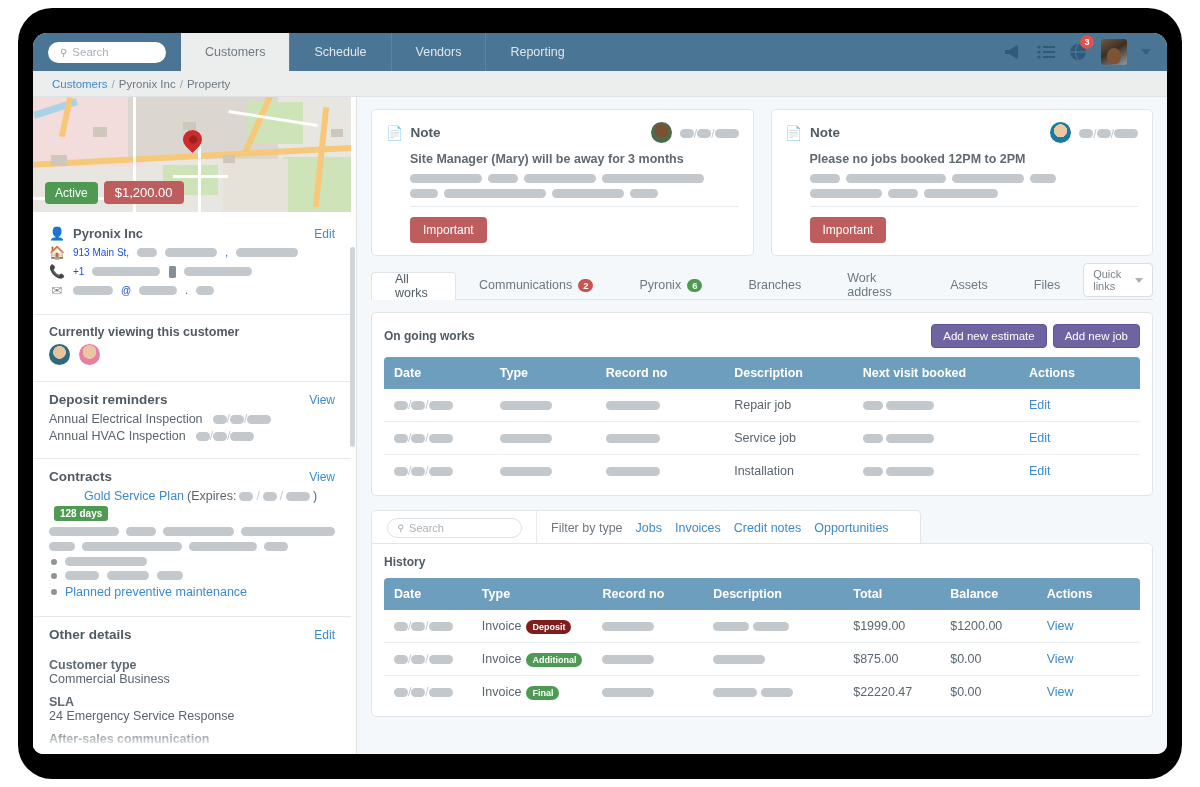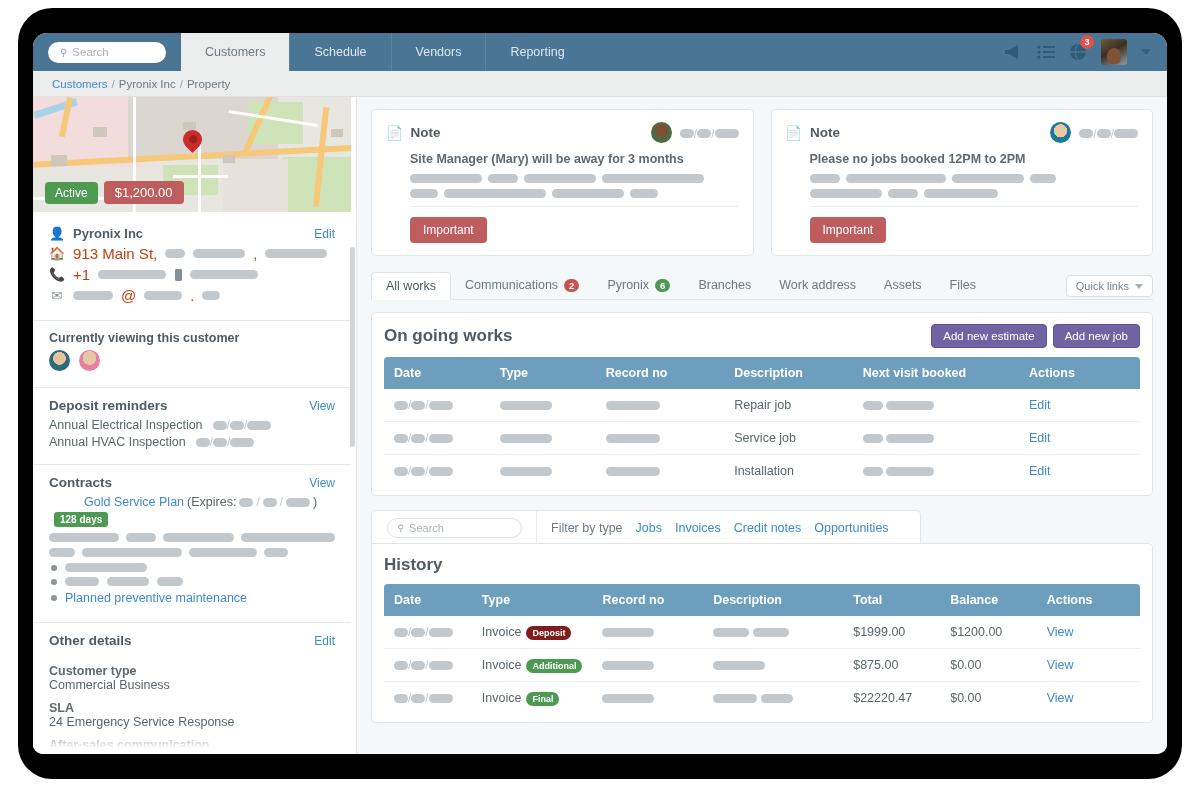--- a/index.html
+++ b/index.html
@@ -167,21 +167,21 @@
   .pill-amount {
     background: #bd5d5d; color: #fff;
     font-size: 13px; padding: 4px 11px; border-radius: 4px;
   }
 
   
   .sb-sec { padding: 10px 16px 12px 16px; border-bottom: 1px solid #e6e9eb; }
   .sb-row { display: flex; align-items: center; gap: 8px; margin: 4px 0; }
   .sb-ic { width: 16px; color: #868f96; display:flex; justify-content:center; font-size: 13px; }
   .sb-name { font-size: 13px; color: #4f5b62; font-weight: bold; }
-  .sb-txt { font-size: 15px; color: #c2410c; }
+  .sb-txt { font-size: 10px; color: #1d4ed8; }
   .edit-link {
     margin-left: auto; color: #3d8bcd; font-size: 12px; cursor: pointer;
   }
   .redact {
     display: inline-block; height: 9px; border-radius: 5px;
     background: #c3c8cc; vertical-align: middle;
   }
   .slash { color: #c3c8cc; font-size: 12px; }
 
   .sb-head {
@@ -249,21 +249,21 @@
   }
 
   
   .tabstrip {
     margin-top: 16px;
     display:flex; align-items:flex-end;
     border-bottom: 1px solid #dfe4e8;
     height: 28px;
   }
   .tb {
-    padding: 0 14px; height: 28px;
+    padding: 0 23px; height: 28px;
     display:flex; align-items:center; gap:6px;
     font-size:12.5px; color:#6d7880; cursor:pointer;
   }
   .tb.active {
     background:#ffffff;
     border:1px solid #dfe4e8; border-bottom:1px solid #ffffff;
     border-radius:4px 4px 0 0;
     color:#4f5b62;
     margin-bottom:-1px;
   }
@@ -278,21 +278,21 @@
     cursor:pointer;
   }
   .qcaret { width:0;height:0;border-left:4px solid transparent;border-right:4px solid transparent;border-top:5px solid #a9b1b7;}
 
   
   .panel {
     background:#ffffff; border:1px solid #e1e5e8; border-radius:5px;
     margin-top: 12px; padding: 11px 12px 8px 12px;
   }
   .panel-head { display:flex; align-items:center; margin-bottom:9px; }
-  .panel-title { font-size:17px; font-weight:bold; color:#4f5b62; }
+  .panel-title { font-size:12px; font-weight:bold; color:#4f5b62; }
   .panel-btns { margin-left:auto; display:flex; gap:6px; }
   .btn-purple {
     background:#6f63a2; color:#fff; font-size:11.5px;
     padding:5px 11px; border-radius:4px; cursor:pointer;
     border:1px solid #60559a;
   }
 
   table.grid { width:100%; border-collapse:collapse; }
   table.grid thead th {
     background:#6d9ebd; color:#ffffff;

